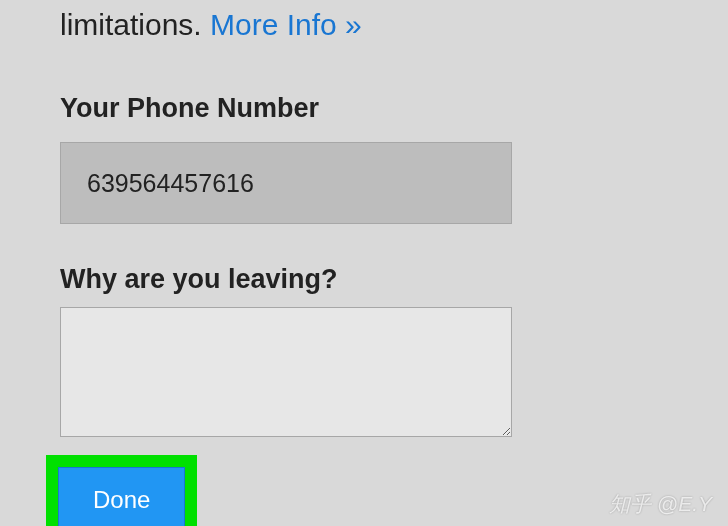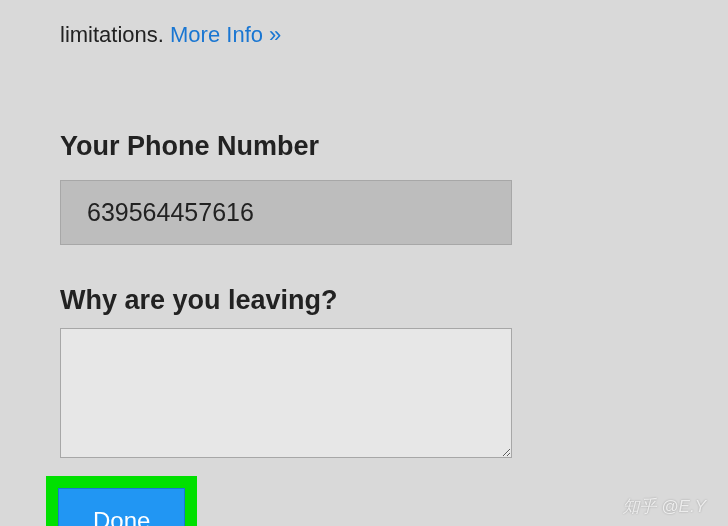--- a/index.html
+++ b/index.html
@@ -10,44 +10,44 @@
     body {
       width: 728px;
       height: 526px;
       background: #d9d9d9;
       font-family: Arial, sans-serif;
       padding: 0 60px;
       position: relative;
       overflow: hidden;
     }
     .intro-text {
-      font-size: 22px;
+      font-size: 30px;
       color: #222;
-      margin-top: 20px;
+      margin-top: 4px;
       line-height: 1.4;
     }
     .more-info-link {
       color: #1976d2;
       text-decoration: none;
     }
     .field-label {
       font-size: 27px;
       font-weight: bold;
       color: #222;
-      margin-top: 80px;
+      margin-top: 47px;
       margin-bottom: 18px;
       display: block;
     }
     .field-label.second {
       margin-top: 40px;
       margin-bottom: 12px;
     }
     .phone-input {
       width: 452px;
-      height: 65px;
+      height: 82px;
       background: #bdbdbd;
       border: 1px solid #a7a7a7;
       padding: 0 26px;
       font-size: 25px;
       color: #222;
       display: block;
     }
     .reason-textarea {
       width: 452px;
       height: 130px;
@@ -71,23 +71,23 @@
       background: #2196f3;
       border: 1px solid #1976d2;
       color: #fff;
       font-size: 24px;
       padding: 18px 34px 18px 34px;
       cursor: pointer;
       display: inline-block;
     }
     .watermark {
       position: absolute;
-      right: 22px;
+      right: 16px;
       bottom: 8px;
-      font-size: 17px;
+      font-size: 21px;
       color: rgba(255,255,255,0.75);
       font-style: italic;
       font-family: 'Segoe UI', Arial, sans-serif;
       text-shadow: 0 0 2px rgba(0,0,0,0.3);
     }
   </style>
 </head>
 <body>
 
 

